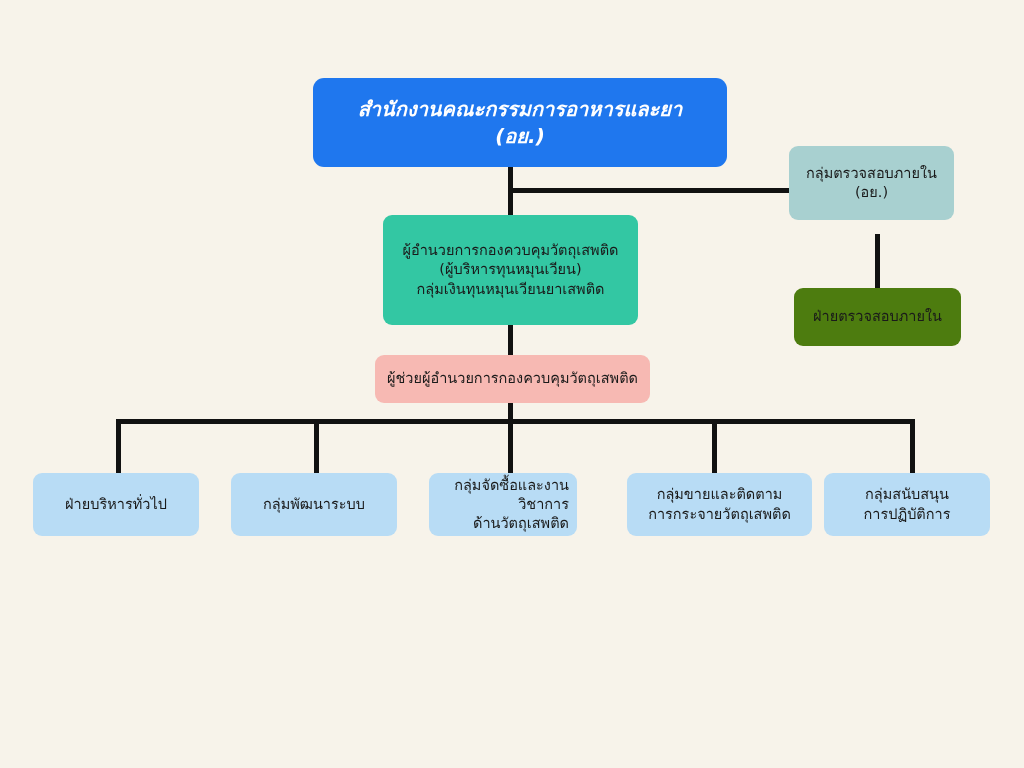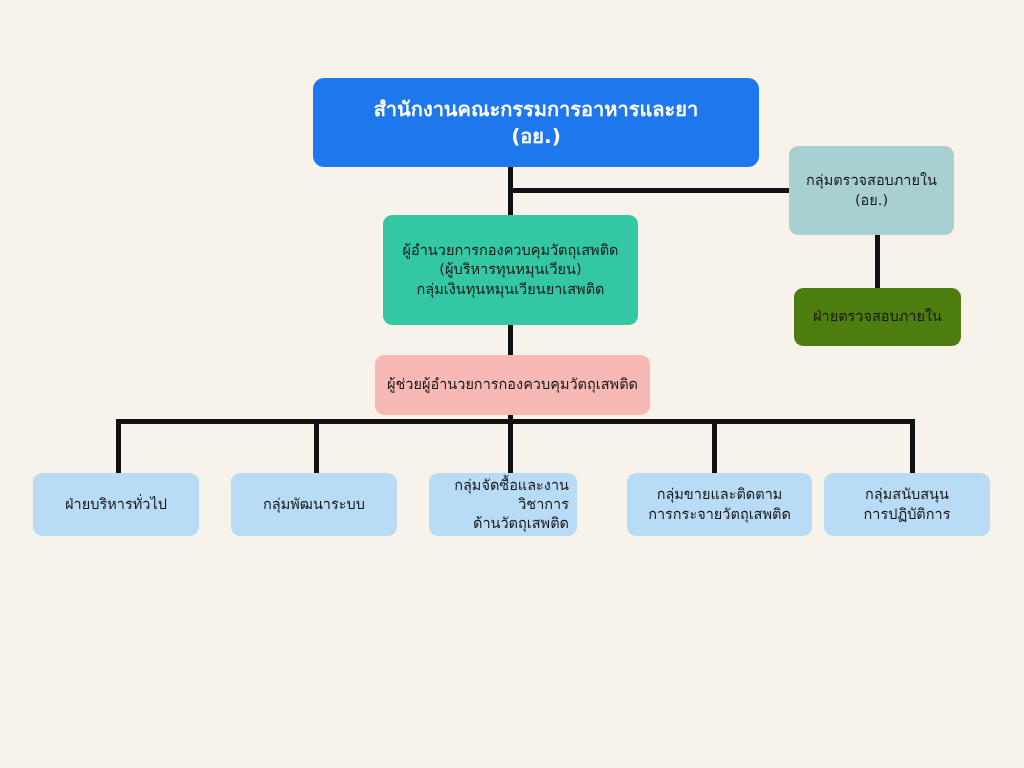--- a/index.html
+++ b/index.html
@@ -36,49 +36,50 @@
   }
   .node .label {
     display: block;
     width: 100%;
     white-space: pre-line;
   }
 
   .node-root {
     left: 313px;
     top: 78px;
-    width: 446px;
+    width: 414px;
     height: 89px;
     background: #1f77ee;
     color: #ffffff;
     font-size: 20px;
     font-weight: bold;
     border-radius: 11px;
+    font-style: italic;
   }
   .node-director {
     left: 383px;
     top: 215px;
     width: 255px;
     height: 110px;
     background: #33c7a3;
     font-size: 14.5px;
   }
   .node-deputy {
     left: 375px;
     top: 355px;
     width: 275px;
-    height: 60px;
+    height: 48px;
     background: #f7b9b3;
     font-size: 14.5px;
   }
   .node-audit-group {
     left: 789px;
     top: 146px;
     width: 165px;
-    height: 89px;
+    height: 74px;
     background: #a8d0d0;
     font-size: 14.5px;
   }
   .node-audit-dept {
     left: 794px;
     top: 288px;
     width: 167px;
     height: 58px;
     background: #4d7c0f;
     font-size: 14.5px;

